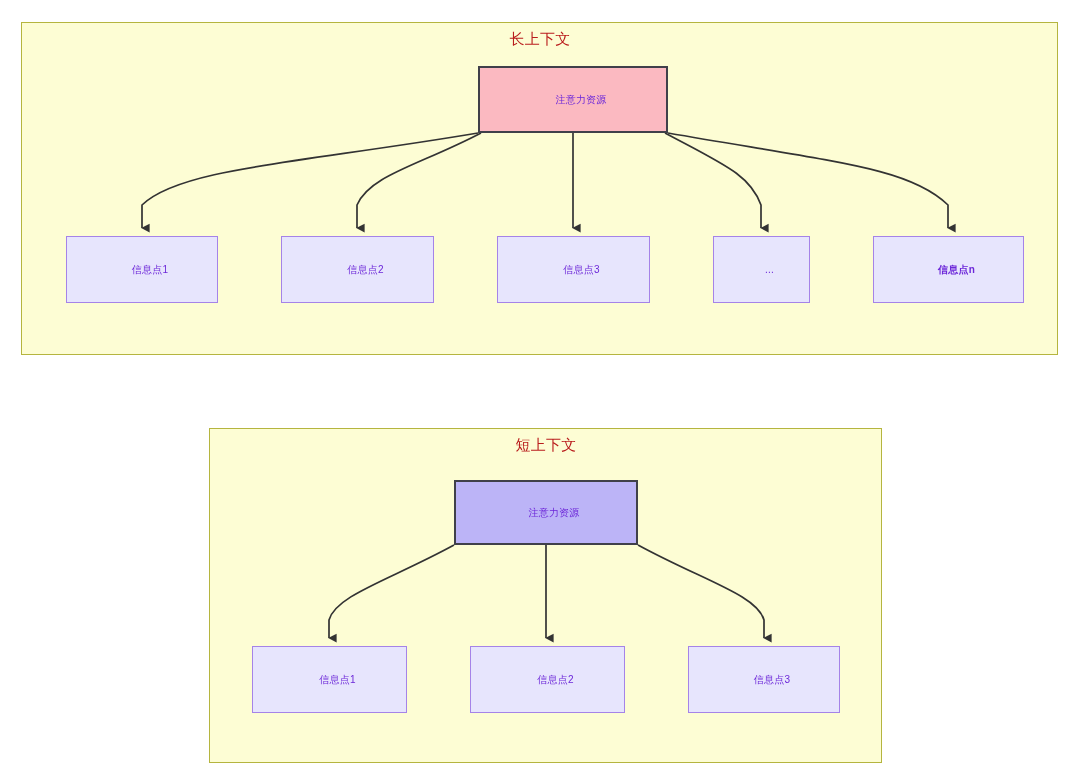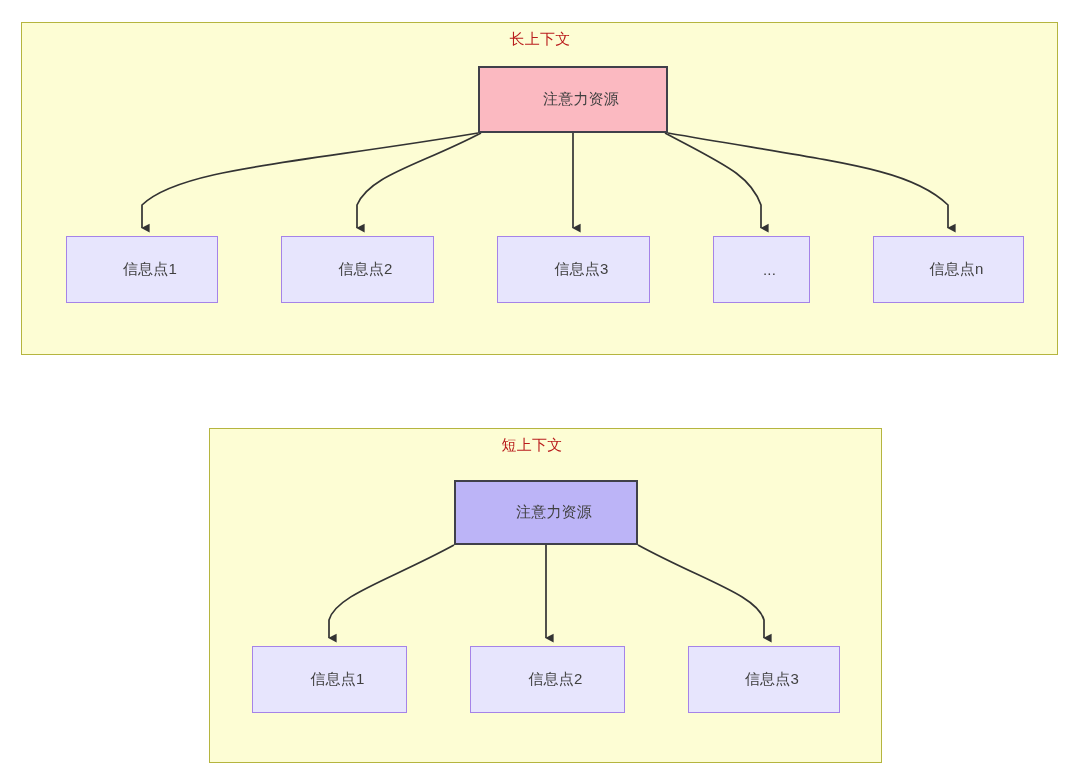--- a/index.html
+++ b/index.html
@@ -35,22 +35,22 @@
     white-space: nowrap;
     transform: translateX(-50%);
     letter-spacing: 0.2px;
   }
   .node {
     position: absolute;
     box-sizing: border-box;
     display: flex;
     align-items: center;
     justify-content: center;
-    font-size: 15px;
-    color: #404040;
+    font-size: 10px;
+    color: #6d28d9;
     white-space: nowrap;
     letter-spacing: 0.2px;
     padding-left: 16px;
   }
   .node-attention-long {
     background: #fbb9c1;
     border: 2.2px solid #40404a;
   }
   .node-attention-short {
     background: #bcb4f7;
@@ -71,21 +71,21 @@
 </style>
 </head>
 <body>
 
 <div id="canvas">
 
   <div class="group-frame" style="left: 21px; top: 22px; width: 1037px; height: 333px;"></div>
   <div class="group-title" style="left: 540px; top: 30px;">长上下文</div>
 
   <div class="group-frame" style="left: 209px; top: 428px; width: 673px; height: 335px;"></div>
-  <div class="group-title" style="left: 532px; top: 436px; text-align: right;">短上下文</div>
+  <div class="group-title" style="left: 546px; top: 436px; text-align: right;">短上下文</div>
 
   <svg class="edge-layer" viewBox="0 0 1080 774">
     <defs>
       <marker id="arrowhead" markerWidth="10" markerHeight="10" refX="4.6" refY="7.6" orient="auto" markerUnits="userSpaceOnUse">
         <path d="M 0.4 0 L 9 0 L 4.7 8.4 Z" fill="#333333"></path>
       </marker>
     </defs>
     <g id="edge-paths" fill="none" stroke="#333333" stroke-width="1.7" stroke-linecap="butt">
         <path d="M 478 133 C 300 163 180 168 142 205 L 142 228" marker-end="url(#arrowhead)"></path>
         <path d="M 481 133 C 420 165 370 175 357 205 L 357 228" marker-end="url(#arrowhead)"></path>
@@ -97,21 +97,21 @@
         <path d="M 638 545 C 702 580 757 595 764 620 L 764 638" marker-end="url(#arrowhead)"></path>
       </g>
   </svg>
 
   <div class="node node-attention-long" style="left: 478px; top: 66px; width: 190px; height: 67px;">注意力资源</div>
 
   <div class="node node-info" style="left: 66px; top: 236px; width: 152px; height: 67px;">信息点1</div>
   <div class="node node-info" style="left: 281px; top: 236px; width: 153px; height: 67px;">信息点2</div>
   <div class="node node-info" style="left: 497px; top: 236px; width: 153px; height: 67px;">信息点3</div>
   <div class="node node-info" style="left: 713px; top: 236px; width: 97px; height: 67px;">...</div>
-  <div class="node node-info" style="left: 873px; top: 236px; width: 151px; height: 67px;">信息点n</div>
+  <div class="node node-info" style="left: 873px; top: 236px; width: 151px; height: 67px; font-weight: bold;">信息点n</div>
 
   <div class="node node-attention-short" style="left: 454px; top: 480px; width: 184px; height: 65px;">注意力资源</div>
 
   <div class="node node-info" style="left: 252px; top: 646px; width: 155px; height: 67px;">信息点1</div>
   <div class="node node-info" style="left: 470px; top: 646px; width: 155px; height: 67px;">信息点2</div>
   <div class="node node-info" style="left: 688px; top: 646px; width: 152px; height: 67px;">信息点3</div>
 
 </div>
 
 </body></html>

